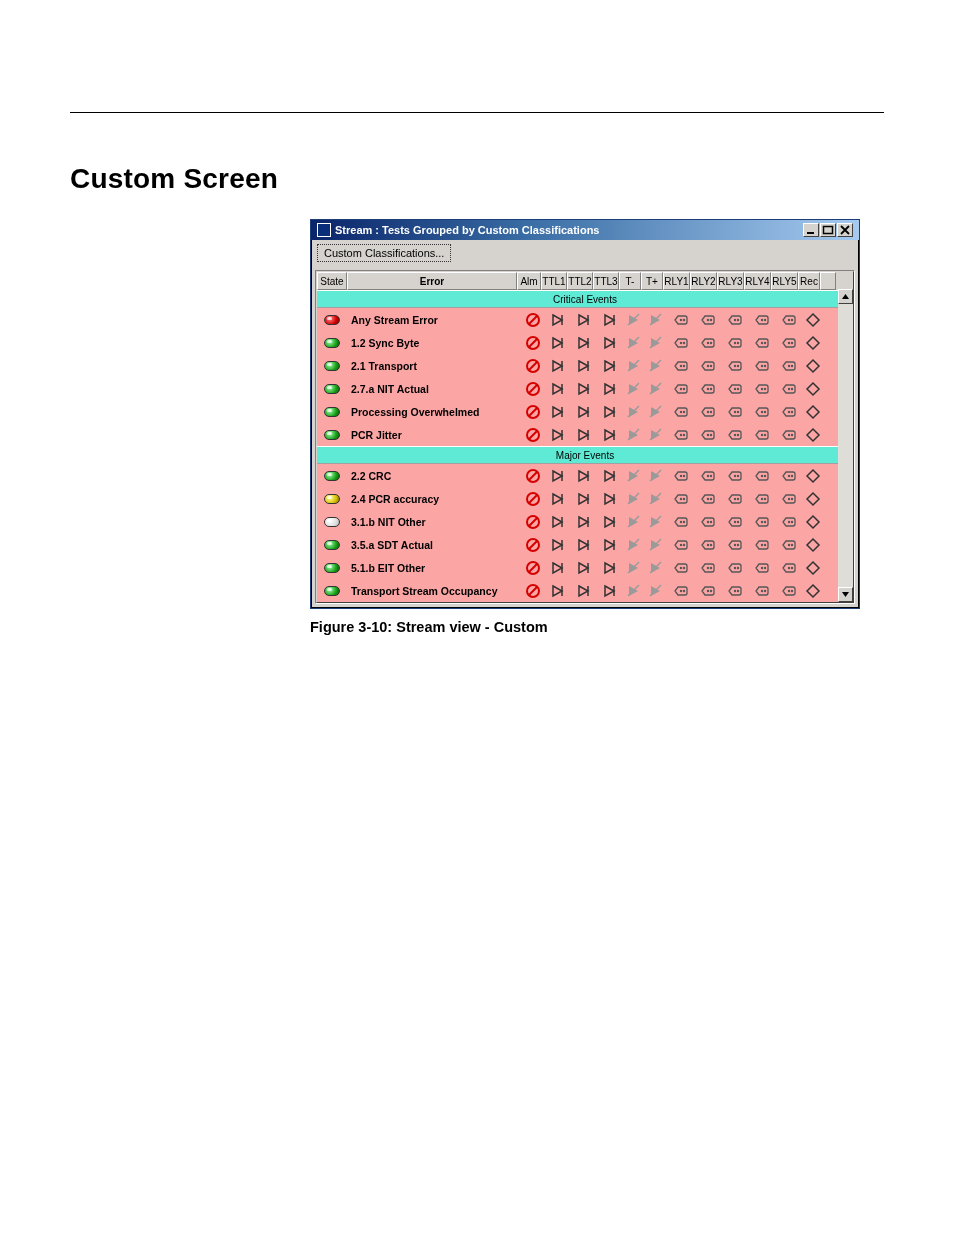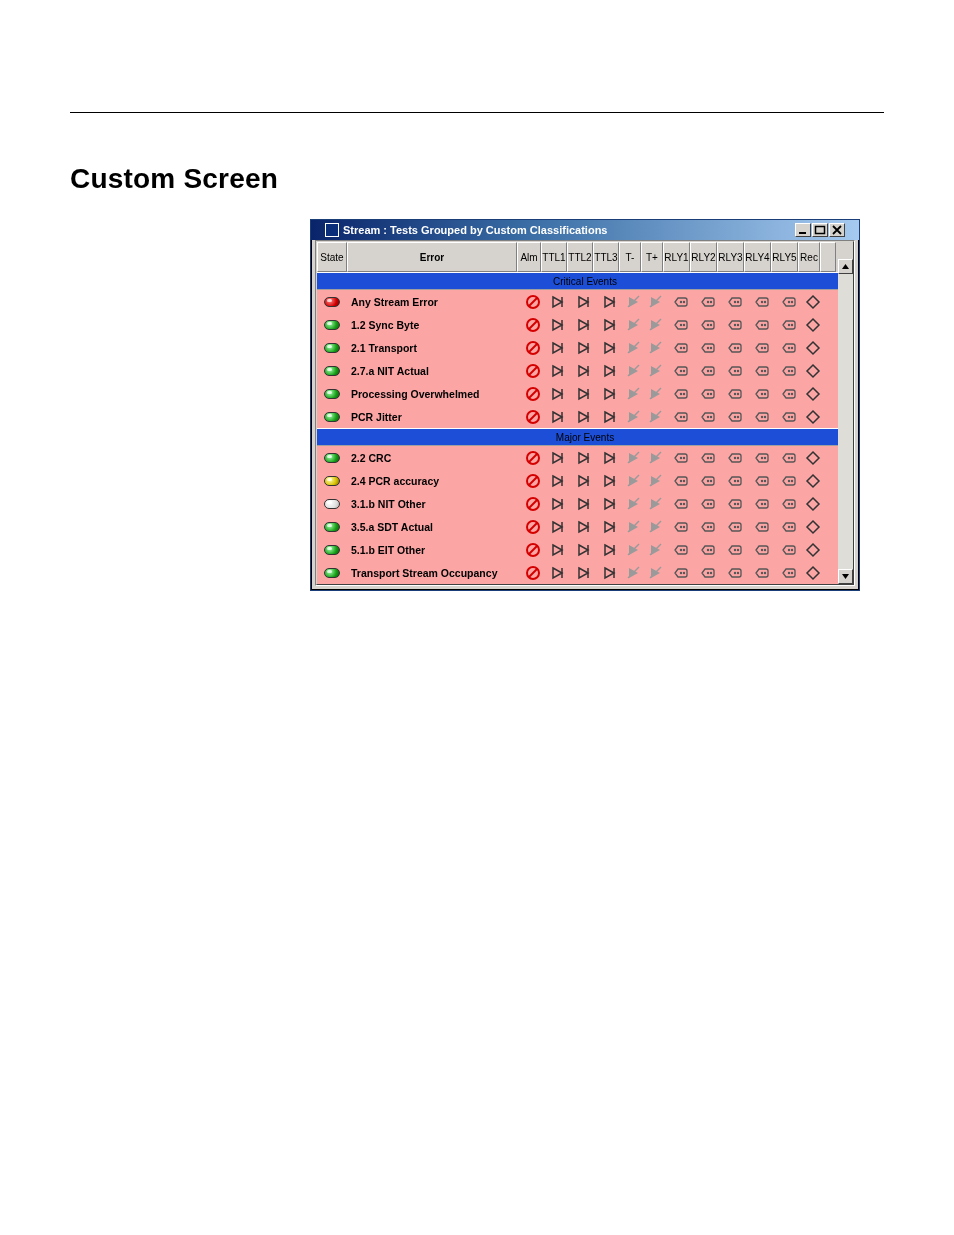--- a/index.html
+++ b/index.html
@@ -37,21 +37,21 @@
     box-shadow: 0 0 0 1px #000 inset;
     font-family: Tahoma, "MS Sans Serif", Arial, sans-serif;
     font-size: 11px;
     color: #000;
   }
   
   .titlebar {
     display: flex;
     align-items: center;
     height: 18px;
-    padding: 1px 14px;
+    padding: 1px 6px;
     background: linear-gradient(90deg, #0a246a 0%, #3a6ea5 40%, #a6caf0 100%);
     color: #fff;
   }
   .titlebar .appicon {
     width: 14px; height: 14px;
     margin-right: 4px;
     background: #0a2d7a;
     border: 1px solid #fff;
     box-sizing: border-box;
   }
@@ -95,21 +95,21 @@
   }
   .tableinner {
     border: 1px solid #404040;
     border-left-color: #d6d3ce;
     border-top-color: #d6d3ce;
     overflow: hidden;
   }
   .gridhead {
     display: flex;
     background: #d6d3ce;
-    height: 30px;
+    height: 18px;
   }
   .hcell {
     border: 1px solid #fff;
     border-right-color: #808080;
     border-bottom-color: #808080;
     box-sizing: border-box;
     display: flex;
     align-items: center;
     justify-content: center;
     font-size: 10px;
@@ -118,21 +118,21 @@
   }
   .col-state { width: 30px; }
   .col-error { width: 170px; font-weight: bold; }
   .col-alm  { width: 24px; text-align: right; }
   .col-ttl  { width: 26px; }
   .col-t    { width: 22px; }
   .col-rly  { width: 27px; }
   .col-rec  { width: 22px; }
   .col-scroll { width: 16px; }
   .grouphdr {
-    background: #1d4ed8;
+    background: #5eead4;
     height: 16px;
     display: flex;
     align-items: center;
     justify-content: center;
     border-bottom: 1px solid #a0a0a0;
     border-top: 1px solid #fff;
     font-size: 10px;
   }
   .row {
     display: flex;
@@ -250,20 +250,23 @@
               </svg>
           </div>
           <div class="winbtn">
             <svg width="12" height="10">
                 <path d="M2 1 L10 9 M10 1 L2 9" stroke="#000" stroke-width="1.8"></path>
               </svg>
           </div>
         </div>
       </div>
 
+      <div class="toolbar">
+        <span class="toolbtn">Custom Classifications...</span>
+      </div>
 
       <div class="tablewrap">
         <div class="tableinner">
 
           <div class="gridhead">
             <div class="hcell col-state">State</div>
             <div class="hcell col-error">Error</div>
             <div class="hcell col-alm">Alm</div>
             <div class="hcell col-ttl">TTL1</div>
             <div class="hcell col-ttl">TTL2</div>
@@ -1098,14 +1101,15 @@
           <div class="strack"></div>
           <div class="sbtn">
             <svg width="9" height="9">
                 <path d="M1 2 L8 2 L4.5 7 Z" fill="#000"></path>
               </svg>
           </div>
         </div>
       </div>
     </div>
 
+    <div class="caption">Figure 3-10: Stream view - Custom</div>
   </div>
 </div>
 
 </body></html>

